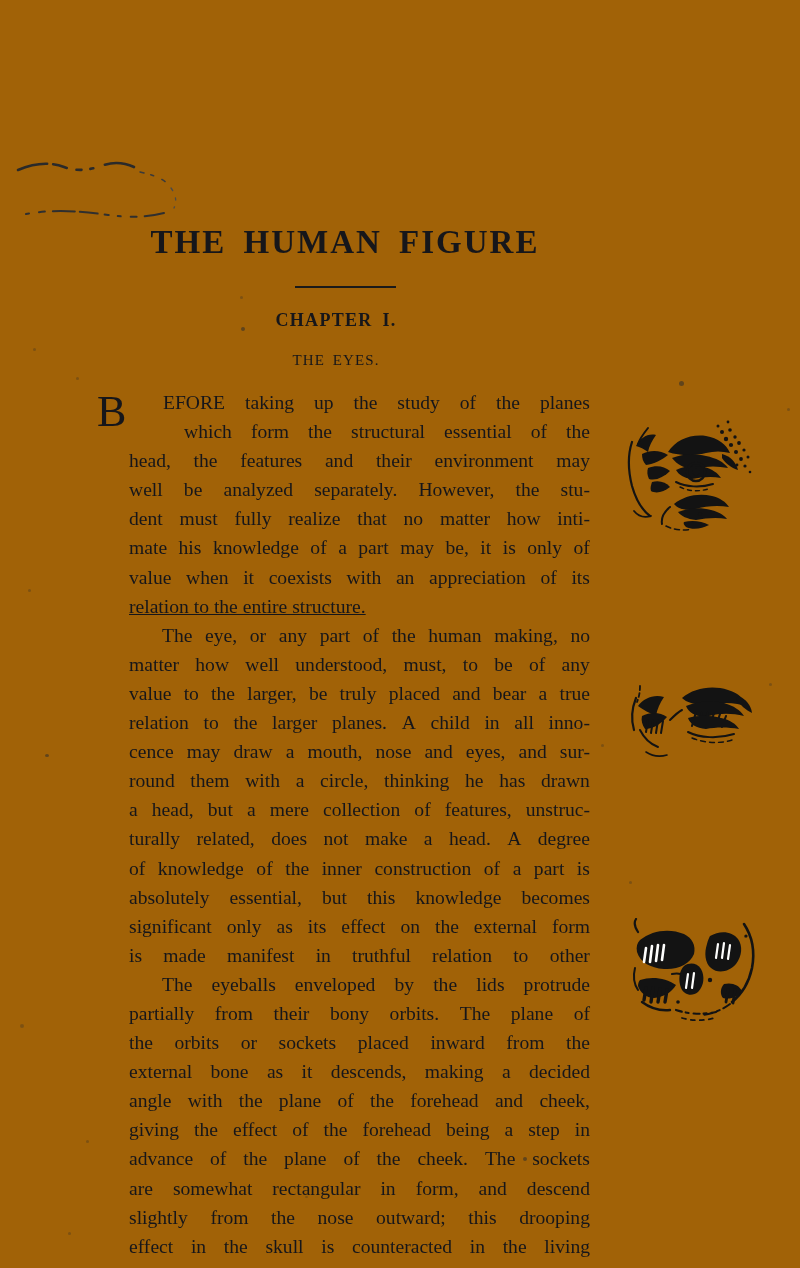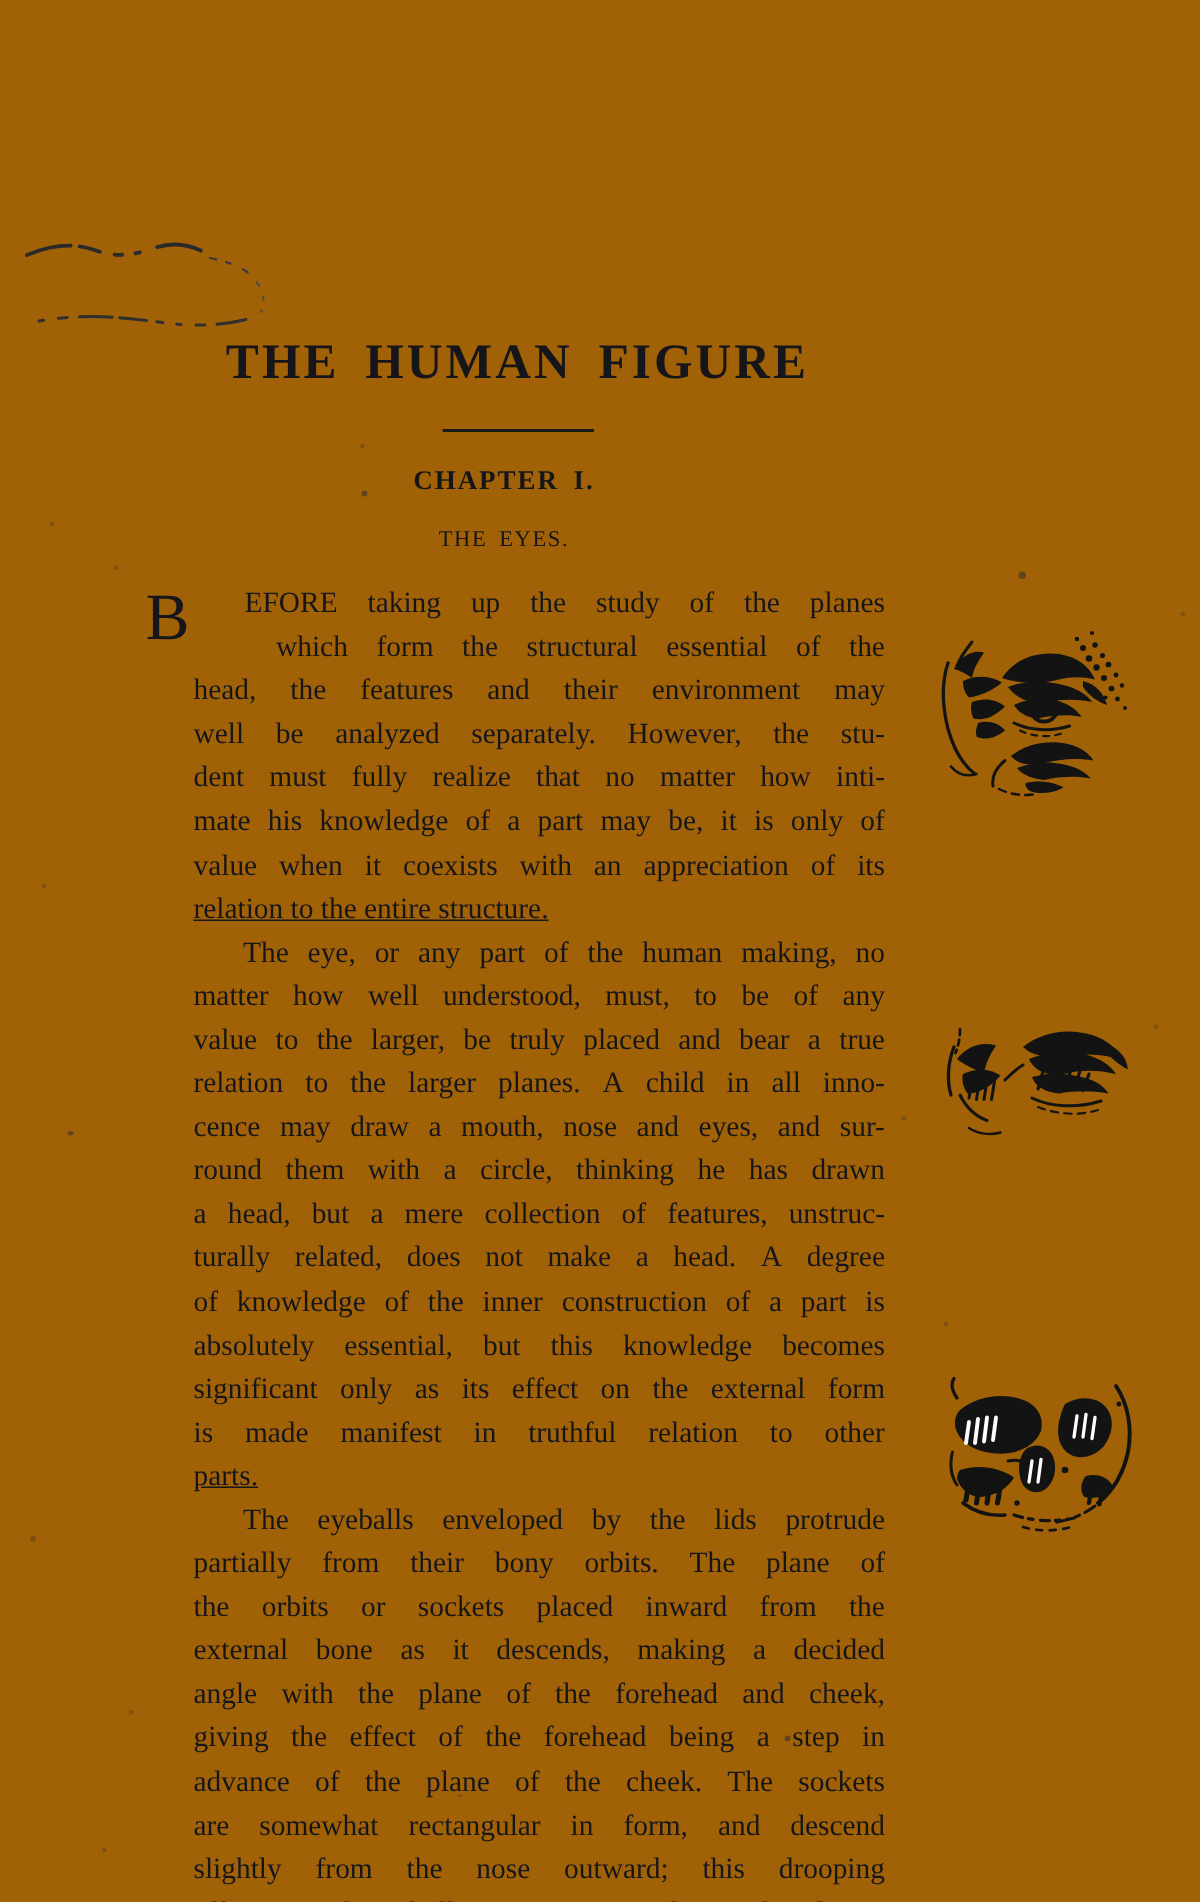--- a/index.html
+++ b/index.html
@@ -367,21 +367,20 @@
       <div class="line">
           <span>is</span>
           <span>made</span>
           <span>manifest</span>
           <span>in</span>
           <span>truthful</span>
           <span>relation</span>
           <span>to</span>
           <span>other</span>
         </div>
-      <div class="line last">parts.</div>
     </div>
 
     <div class="para">
       <div class="line indent">
           <span>The</span>
           <span>eyeballs</span>
           <span>enveloped</span>
           <span>by</span>
           <span>the</span>
           <span>lids</span>

